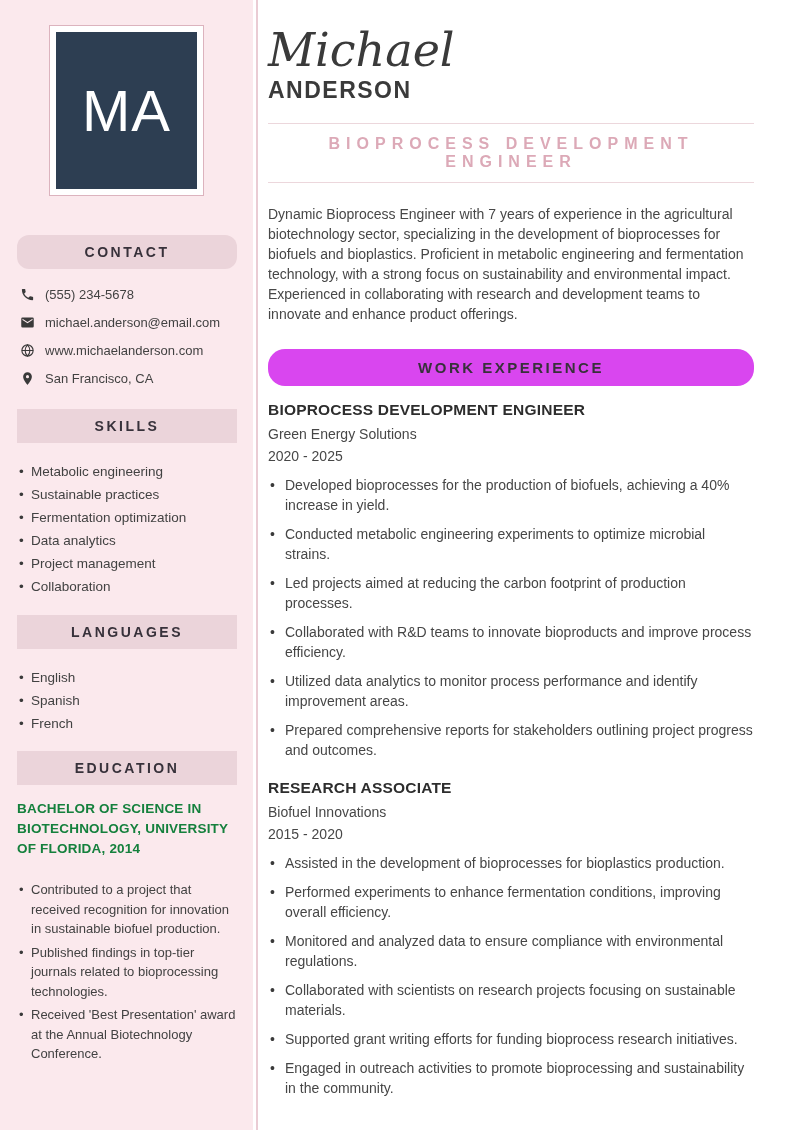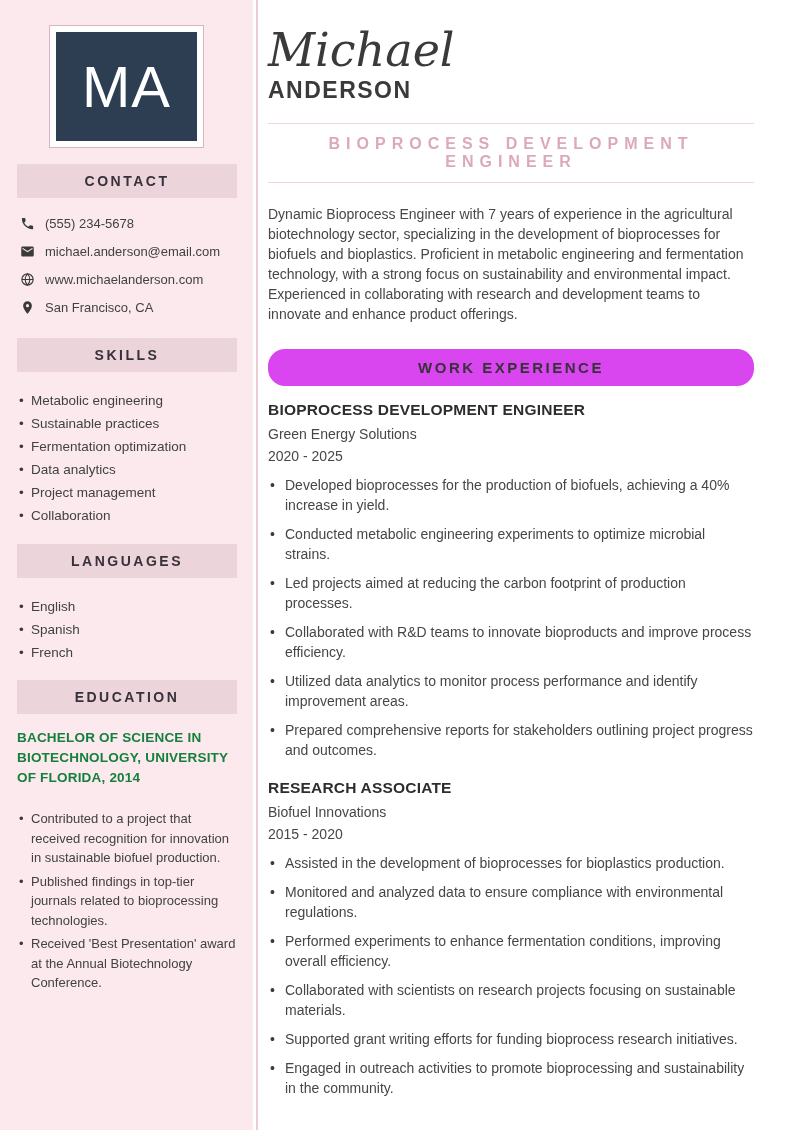--- a/index.html
+++ b/index.html
@@ -11,37 +11,37 @@
   
   .sidebar {
     position:absolute; left:0; top:0; width:253px; height:1130px;
     background:#fbe9ed;
   }
   .v-divider {
     position:absolute; left:256px; top:0; width:2px; height:1130px;
     background:#eaccd4;
   }
   .avatar-frame {
-    margin:25px auto 0; width:155px; height:123px;
+    margin:25px auto 0; width:155px; height:171px;
     border:1px solid #dcb3be; background:#ffffff; padding:6px;
   }
   .avatar-box {
     width:100%; height:100%; background:#2d3e52;
     display:flex; align-items:center; justify-content:center;
   }
   .initials {
     color:#ffffff; font-size:58px; font-weight:500; letter-spacing:1px;
   }
   .side-bar-title {
     margin:0 16px 0 17px; height:34px;
     display:flex; align-items:center; justify-content:center;
     background:#ebd4da; color:#37313a;
     font-size:14px; font-weight:bold; letter-spacing:2.5px;
   }
-  .m-contact { margin-top:16px; }
+  .m-contact { margin-top:39px;border-radius:12px; }
   .m-skills { margin-top:23px; }
   .m-langs { margin-top:20px; }
   .m-edu { margin-top:19px; }
   .m-ach { margin-top:18px; }
   .contact-list { margin:18px 14px 0 20px; }
   .contact-row {
     display:flex; align-items:center; margin-bottom:13px;
     color:#424242; font-size:13px;
   }
   .contact-row .cicon { width:15px; height:15px; margin-right:10px; flex:0 0 15px; color:#3a3a3a; }
@@ -203,22 +203,22 @@
         <li>Prepared comprehensive reports for stakeholders outlining project progress and outcomes.</li>
       </ul>
     </section>
 
     <section class="job">
       <div class="job-role">RESEARCH ASSOCIATE</div>
       <div class="job-company">Biofuel Innovations</div>
       <div class="job-dates">2015 - 2020</div>
       <ul class="job-bullets">
         <li>Assisted in the development of bioprocesses for bioplastics production.</li>
+        <li>Performed experiments to enhance fermentation conditions, improving overall efficiency.</li>
         <li>Monitored and analyzed data to ensure compliance with environmental regulations.</li>
-        <li>Performed experiments to enhance fermentation conditions, improving overall efficiency.</li>
         <li>Collaborated with scientists on research projects focusing on sustainable materials.</li>
         <li>Supported grant writing efforts for funding bioprocess research initiatives.</li>
         <li>Engaged in outreach activities to promote bioprocessing and sustainability in the community.</li>
       </ul>
     </section>
 
   </main>
 </div>
 
 </body></html>

